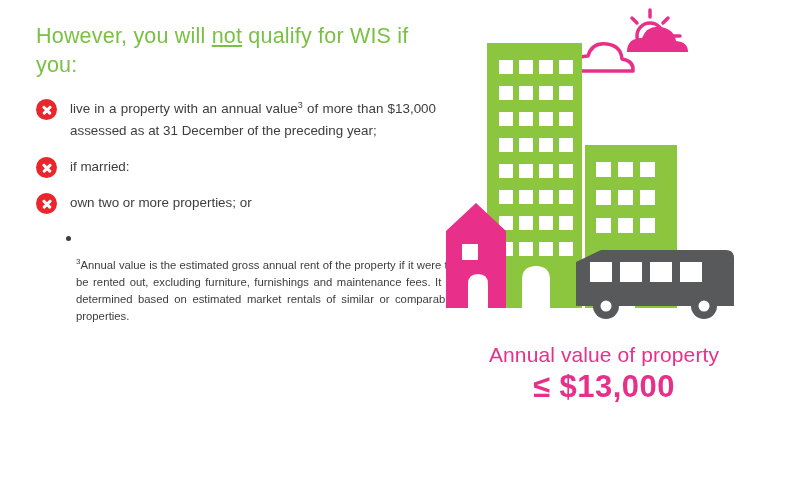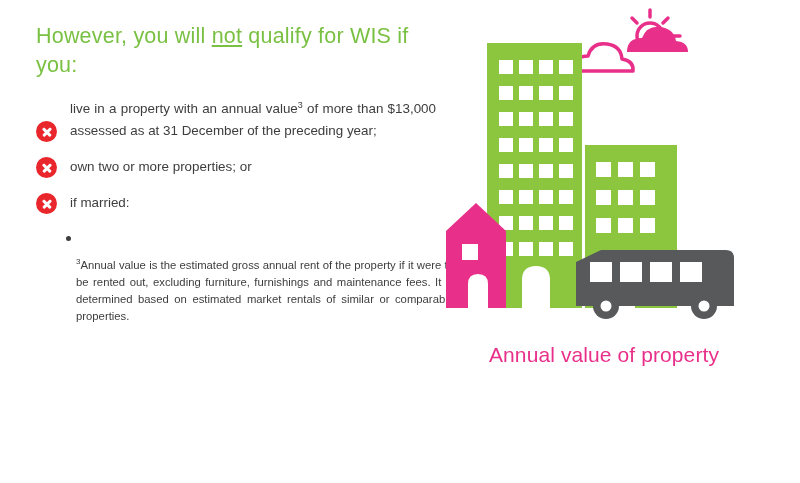--- a/index.html
+++ b/index.html
@@ -34,21 +34,21 @@
     color: #7ac143;
     font-weight: normal;
     letter-spacing: 0.2px;
     margin: 0 0 18px 0;
   }
   .heading .u {
     text-decoration: underline;
   }
   .bullet-row {
     display: flex;
-    align-items: flex-end;
+    align-items: flex-start;
     margin-bottom: 14px;
   }
   .x-icon {
     flex: 0 0 auto;
     width: 21px;
     height: 21px;
     border-radius: 50%;
     background: #e8262c;
     position: relative;
     margin-right: 13px;
@@ -156,26 +156,26 @@
 
     <h1 class="heading"><span>However, you will </span><span class="u">not</span><span> qualify for WIS if you:</span></h1>
 
     <div class="bullet-row">
       <span class="x-icon"></span>
       <div class="bullet-text"><span>live in a property with an annual value</span><sup>3</sup><span> of more than $13,000 assessed as at 31 December of the preceding year;</span></div>
     </div>
 
     <div class="bullet-row">
       <span class="x-icon"></span>
-      <div class="bullet-text">own two or more properties; or</div>
+      <div class="bullet-text">if married:</div>
     </div>
 
     <div class="bullet-row">
       <span class="x-icon"></span>
-      <div class="bullet-text">if married:</div>
+      <div class="bullet-text">own two or more properties; or</div>
     </div>
 
     <ul class="sub-list">
       <li class="sub-item">
         <span class="sub-dot"></span>
       </li>
     </ul>
 
     <div class="footnote"><sup>3</sup><span>Annual value is the estimated gross annual rent of the property if it were to be rented out, excluding furniture, furnishings and maintenance fees. It is determined based on estimated market rentals of similar or comparable properties.</span></div>
   </div>
@@ -267,16 +267,17 @@
         </g>
         <circle cx="182" cy="306" r="13" fill="#58595B"></circle>
         <circle cx="182" cy="306" r="5.5" fill="#ffffff"></circle>
         <circle cx="280" cy="306" r="13" fill="#58595B"></circle>
         <circle cx="280" cy="306" r="5.5" fill="#ffffff"></circle>
       </g>
     </svg>
 
     <div class="caption">
       <div class="caption-line1">Annual value of property</div>
+      <div class="caption-line2">≤ $13,000</div>
     </div>
   </div>
 
 </div>
 
 </body></html>

